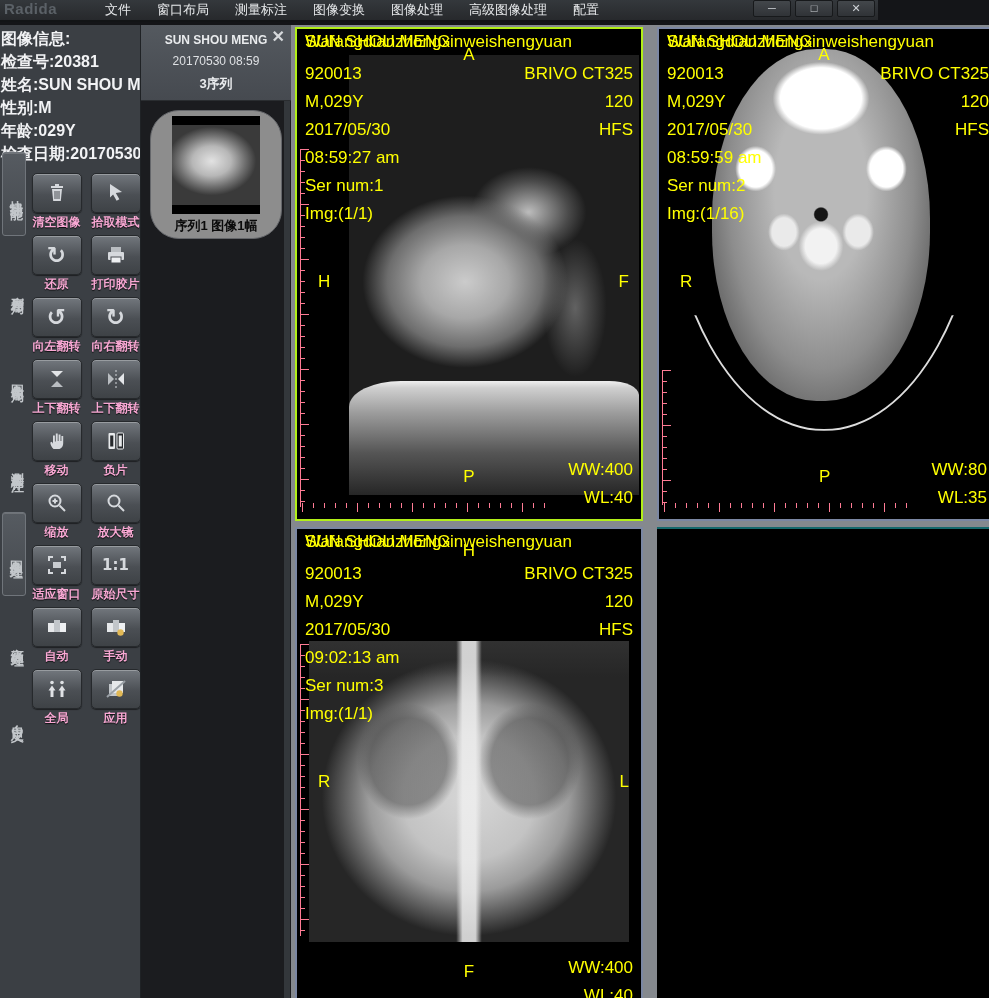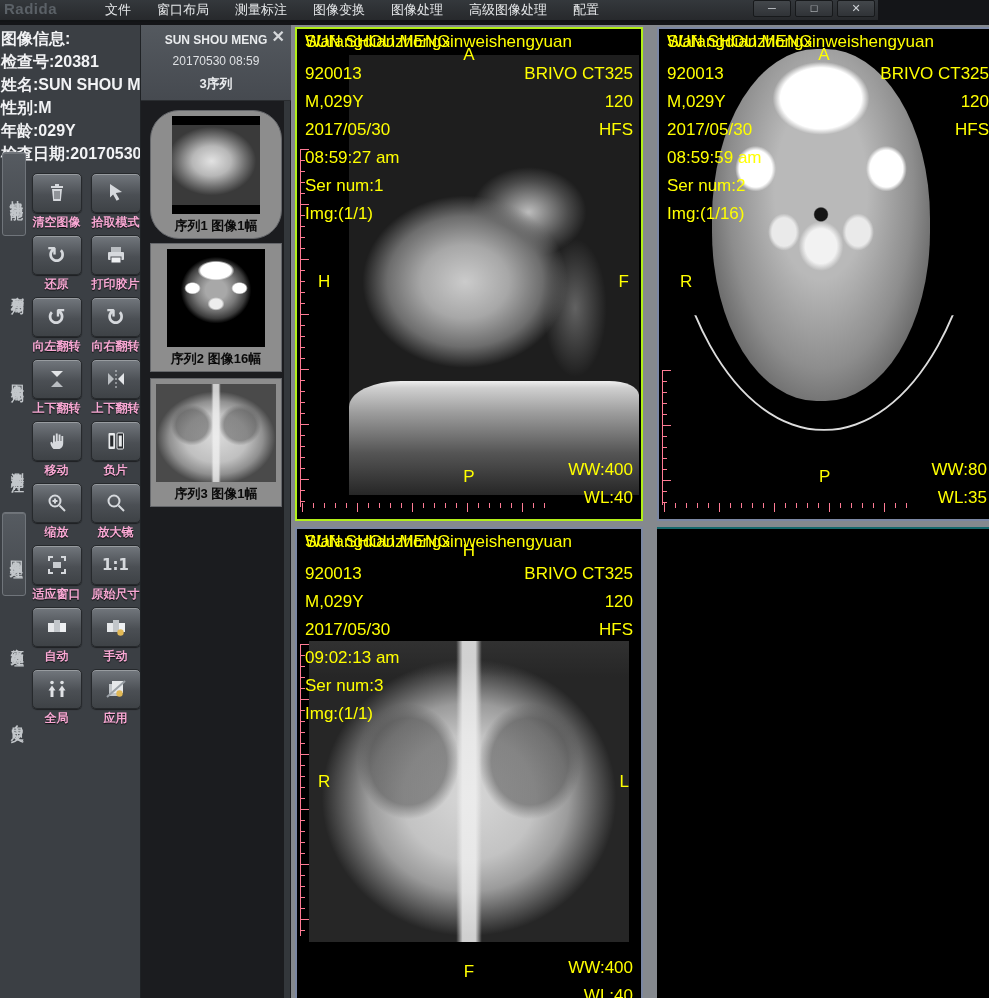--- a/index.html
+++ b/index.html
@@ -402,28 +402,20 @@
     <div class="sh-date">20170530  08:59</div>
     <div class="sh-count">3序列</div>
     <div class="sh-close">✕</div>
   </div>
   <div class="series-track"></div>
 
   <div class="thumb-card" style="top:85px;border-radius:29px;">
     <div class="t-img t1-img"></div>
     <div class="t-lbl">序列1 图像1幅</div>
   </div>
-  <div class="thumb-card" style="top:218px;">
-    <div class="t-img t2-img"></div>
-    <div class="t-lbl">序列2 图像16幅</div>
-  </div>
-  <div class="thumb-card" style="top:353px;">
-    <div class="t-img t3-img"></div>
-    <div class="t-lbl">序列3 图像1幅</div>
-  </div>
 </div>
 
 <div class="viewer">
 
   <div class="vp vp1">
     <div class="vp1-img"></div>
     <div class="vp1-table"></div>
     <div class="ruler-v" style="left:3px; top:120px; height:358px;"></div>
     <div class="ruler-h" style="left:5px; top:474px; width:252px;"></div>
     <span class="ov inst">Wafangdianzhongxinweishengyuan</span>

